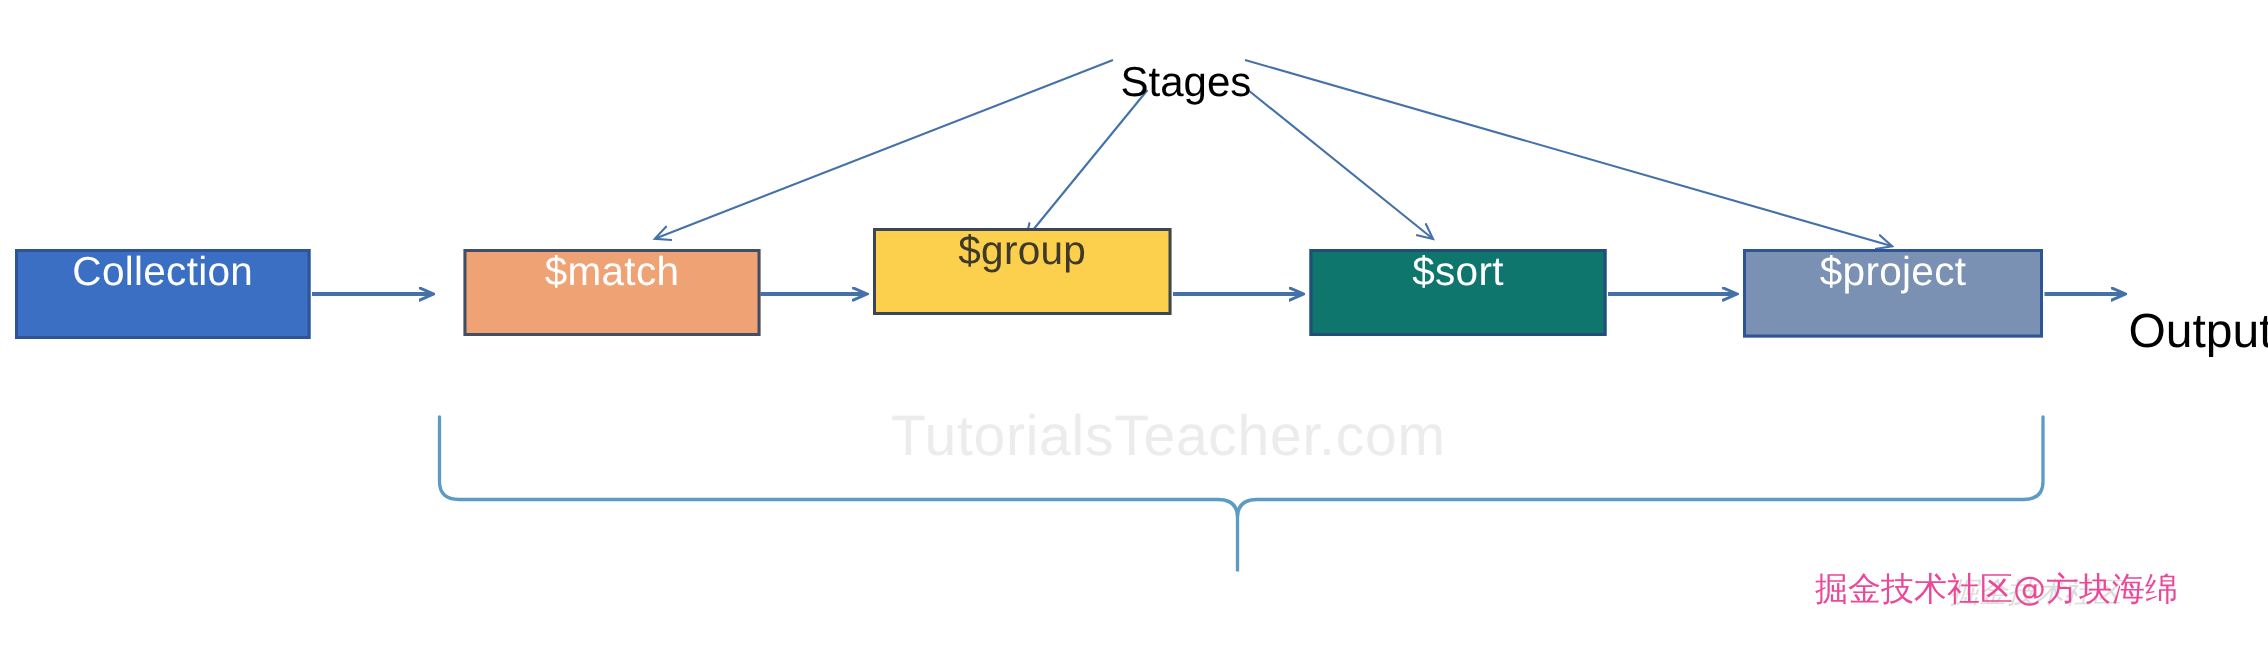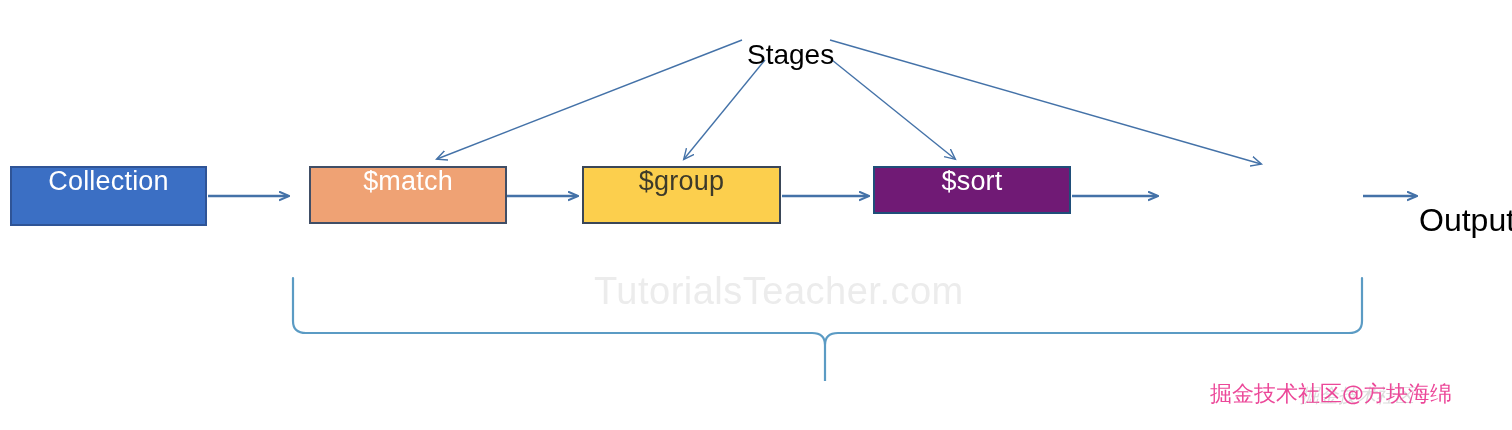--- a/index.html
+++ b/index.html
@@ -142,28 +142,31 @@
   </svg>
 
   <div class="stage-box" style="left:10px; top:166px; width:197px; height:60px; background:#3B6FC4; border-color:#2F5496;">
     <span class="stage-label" style="color:#FFFFFF;">Collection</span>
   </div>
 
   <div class="stage-box" style="left:293px; top:166px; width:198px; height:58px; background:#EFA274; border-color:#404E66;margin-left:16px;">
     <span class="stage-label" style="color:#FFFFFF;">$match</span>
   </div>
 
-  <div class="stage-box" style="left:582px; top:166px; width:199px; height:58px; background:#FCCF4D; border-color:#3A4657;">
+  <div class="stage-box" style="left:582px; top:152px; width:199px; height:58px; background:#FCCF4D; border-color:#3A4657;">
     <span class="stage-label" style="color:#3D3A2A;">$group</span>
   </div>
 
-  <div class="stage-box" style="left:873px; top:166px; width:198px; height:48px; background:#701a75; border-color:#1F4E79;">
+  <div class="stage-box" style="left:873px; top:166px; width:198px; height:58px; background:#0f766e; border-color:#1F4E79;">
     <span class="stage-label" style="color:#FFFFFF;">$sort</span>
   </div>
 
+  <div class="stage-box" style="left:1162px; top:166px; width:200px; height:59px; background:#7A91B4; border-color:#2F5496;">
+    <span class="stage-label" style="color:#FFFFFF;">$project</span>
+  </div>
 
   <div class="plain-text" id="stages-label">Stages</div>
 
   <div class="plain-text" id="output-label">Output</div>
 
 
   <div id="watermark-cn-ghost">掘金技术社区</div>
   <div id="watermark-cn">掘金技术社区@方块海绵</div>
 
 </div>

